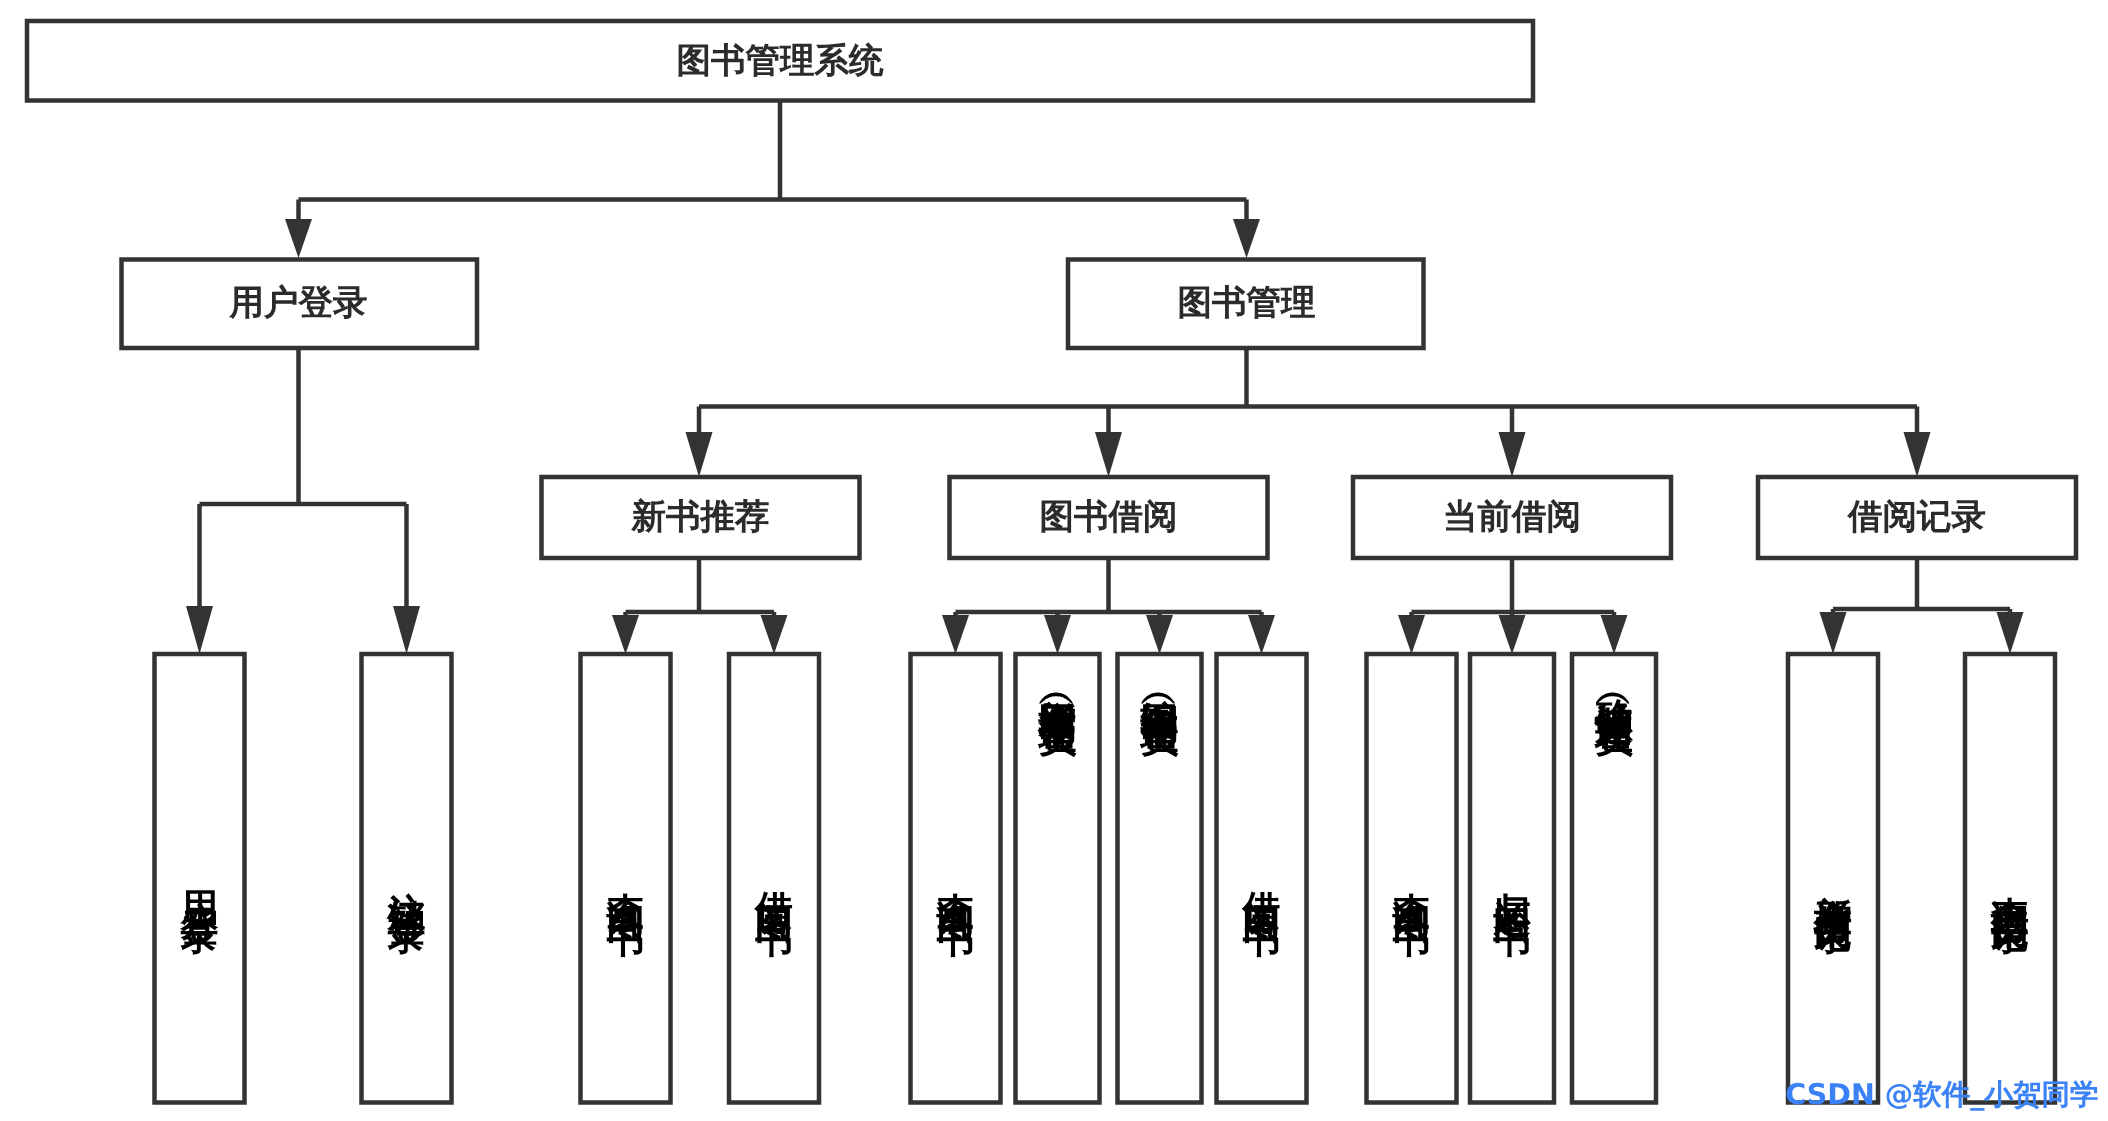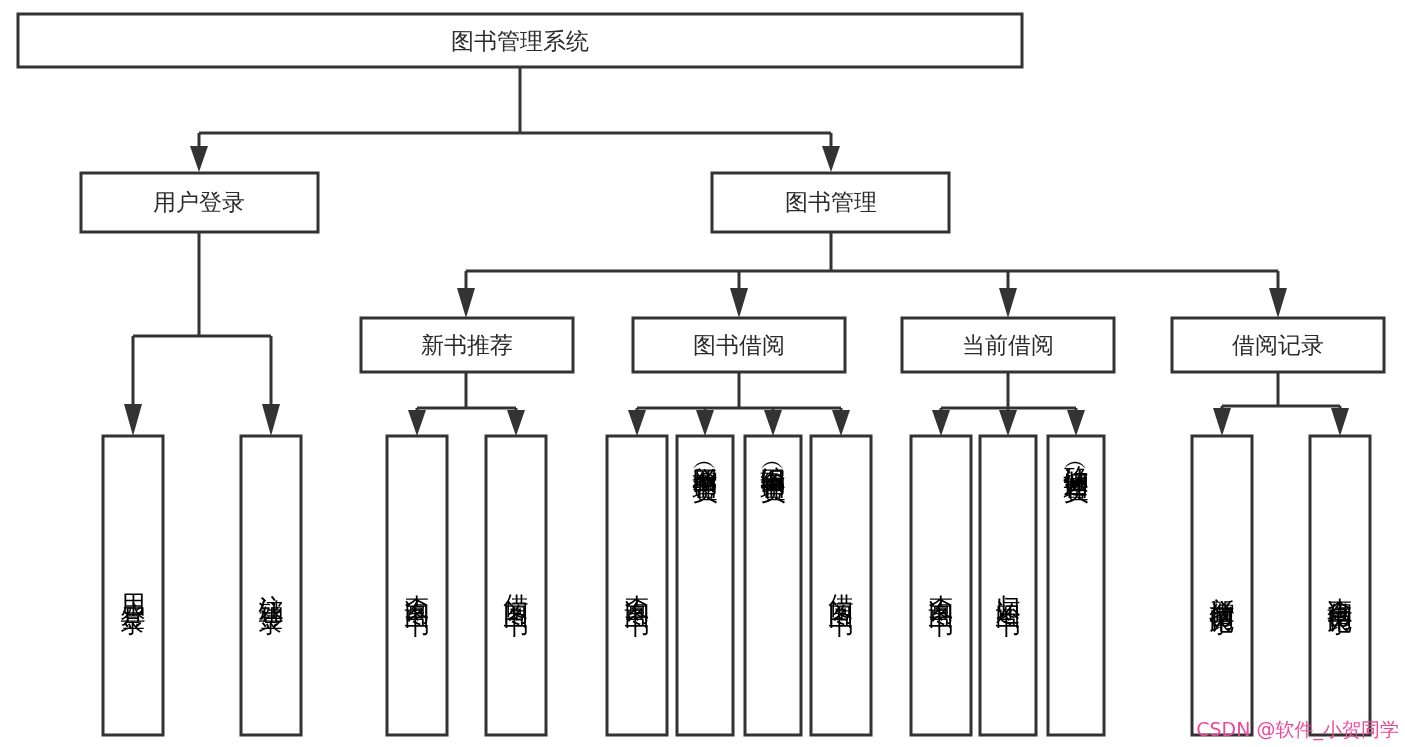--- a/index.html
+++ b/index.html
@@ -13,20 +13,21 @@
     font-family: "DejaVu Sans", "Liberation Sans", sans-serif;
     overflow: hidden;
     position: relative;
   }
   #diagram-root {
     position: absolute;
     left: 0;
     top: 0;
     width: 1405px;
     height: 747px;
+    font-weight: bold;
   }
   svg#flow {
     display: block;
     width: 1405px;
     height: 747px;
   }
   .node-rect {
     fill: #ffffff;
     stroke: #333333;
     stroke-width: 3;
@@ -55,21 +56,21 @@
   .arrow-head {
     fill: #333333;
     stroke: none;
   }
   .watermark {
     position: absolute;
     right: 6px;
     bottom: 4px;
     font-family: "DejaVu Sans", "Liberation Sans", sans-serif;
     font-size: 19px;
-    color: #ec4899;
+    color: #3b82f6;
     white-space: nowrap;
     pointer-events: none;
   }
 </style>
 </head>
 <body>
 
 <div id="diagram-root">
 
   <svg id="flow" viewBox="0 0 1405 747" xmlns="http://www.w3.org/2000/svg">

